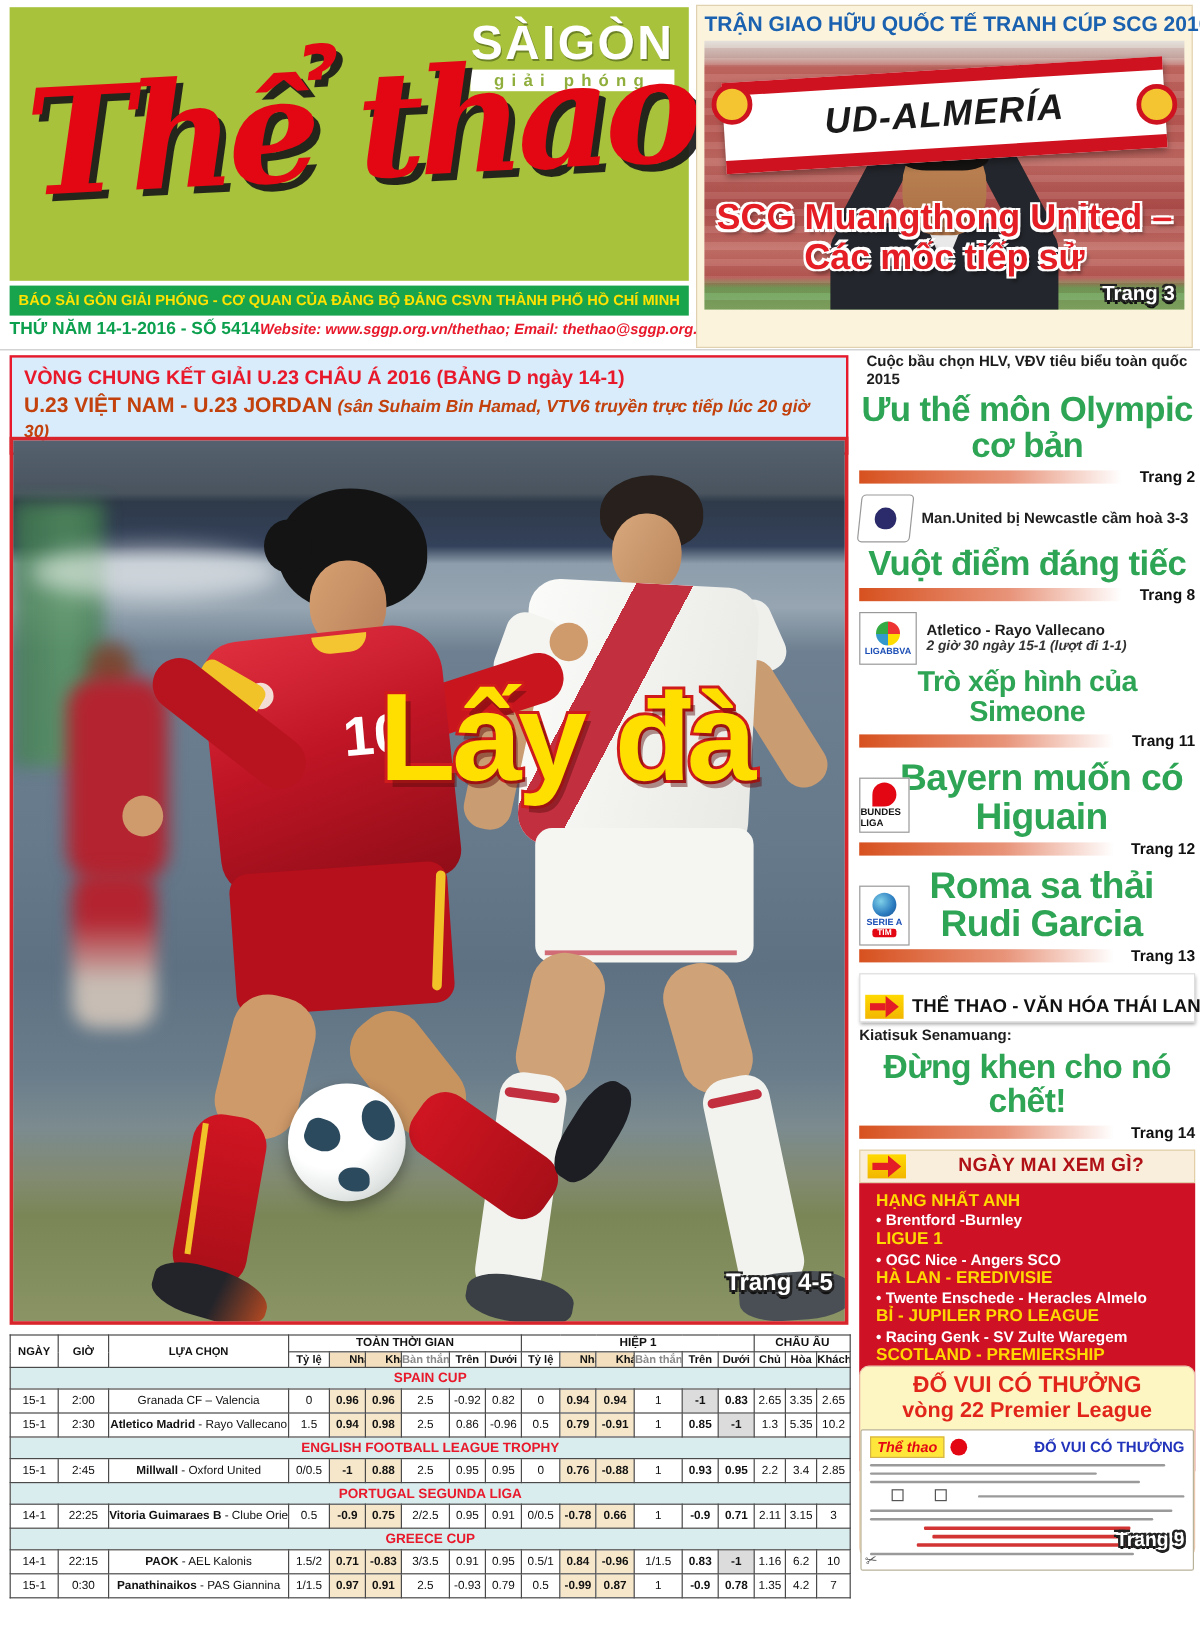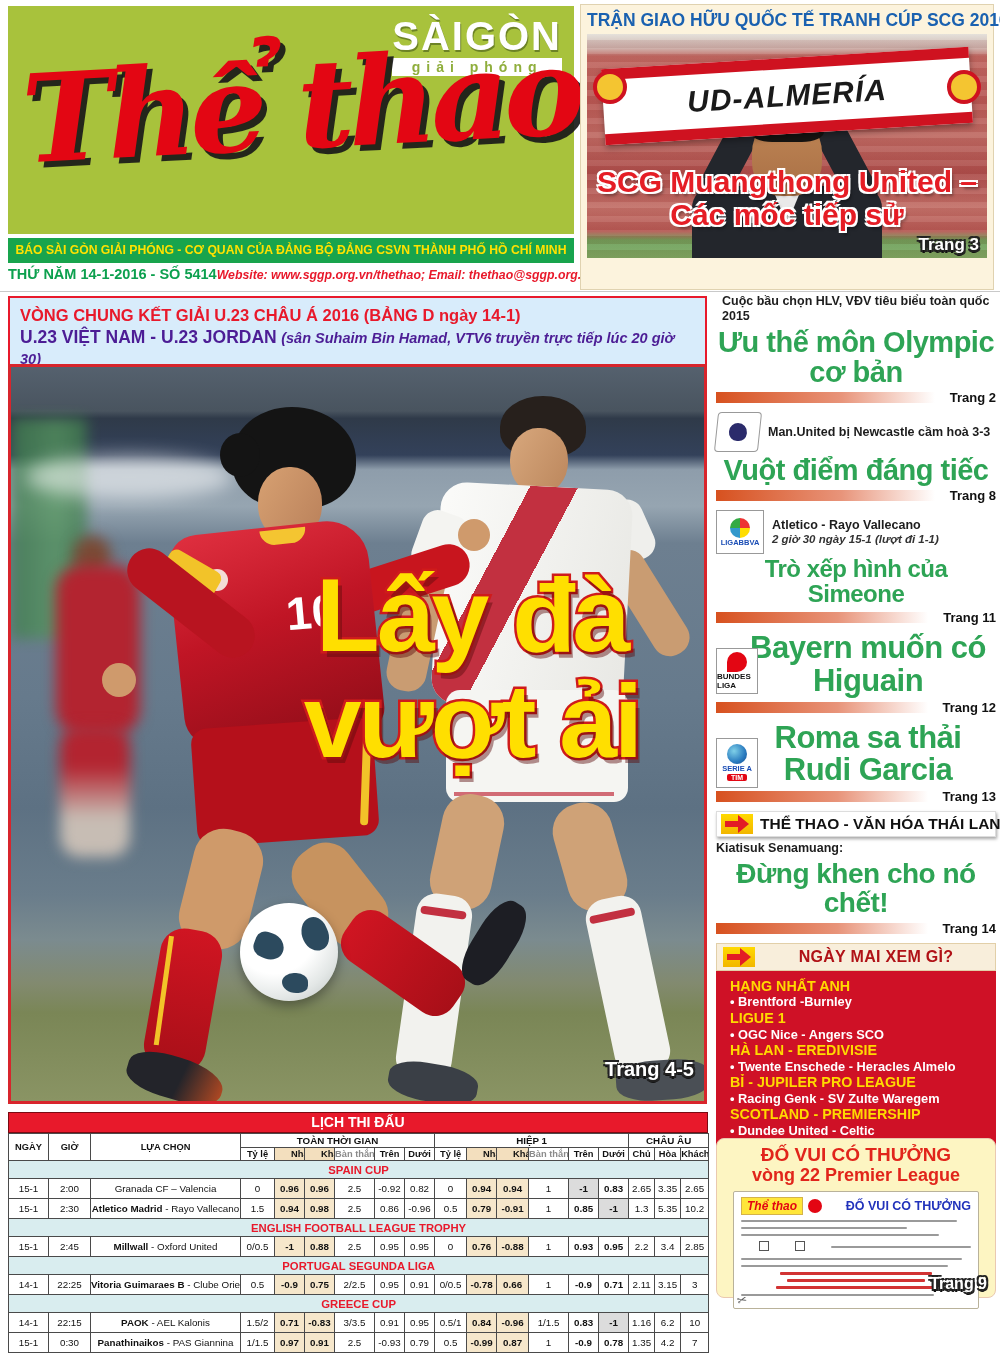--- a/index.html
+++ b/index.html
@@ -37,21 +37,21 @@
   .fan-suit{position:absolute;left:50%;top:152px;width:190px;height:74px;margin-left:-95px;background:#23262c;border-radius:22px 22px 0 0;}
   .fan-suit::after{content:"";position:absolute;left:50%;top:4px;margin-left:-14px;border-left:14px solid transparent;border-right:14px solid transparent;border-top:34px solid #e9e9e9;}
   .tr-headline{position:absolute;left:0;right:0;bottom:26px;text-align:center;color:#e51d25;font-weight:900;font-size:30px;line-height:1.12;
     text-shadow:-2px -2px 0 #fff,2px -2px 0 #fff,-2px 2px 0 #fff,2px 2px 0 #fff,3px 4px 3px rgba(0,0,0,.35);}
   .outline-txt{color:#fff;font-weight:900;text-shadow:-2px -2px 0 #222,2px -2px 0 #222,-2px 2px 0 #222,2px 2px 0 #222,0 3px 0 #111;}
   .tr-page{position:absolute;right:8px;bottom:3px;font-size:17px;}
 
   
   .lead-kicker{position:absolute;left:8px;top:296px;width:699px;box-sizing:border-box;background:#d8ecfb;border:2px solid #e8192b;padding:7px 10px 6px;}
   .lk1{color:#e8192b;font-weight:900;font-size:16.5px;line-height:1.3;}
-  .lk2{color:#4c1d95;font-size:16px;line-height:1.3;}
+  .lk2{color:#c2410c;font-size:16px;line-height:1.3;}
   .lk2 .strong{font-weight:900;font-size:17.5px;}
   .lk2 .note{font-style:italic;font-weight:bold;font-size:14.5px;}
 
   .lead-photo{position:absolute;left:8px;top:364px;width:699px;height:740px;box-sizing:border-box;border:3px solid #d8252c;overflow:hidden;
     background:linear-gradient(180deg,#55616e 0%,#49545f 6%,#2f3a49 7%,#33415a 12%,#8e9dab 14%,#96a5b1 19%,#6d7f90 24%,#667a8c 45%,#5d7183 60%,#6a7d8b 72%,#7b8b8f 78%,#828a6f 84%,#7a8656 88%,#8a9464 100%);}
   .ph-blob-white{position:absolute;left:2%;top:12%;width:30%;height:6%;background:rgba(255,255,255,.55);border-radius:50%;filter:blur(9px);}
   .ph-greenboard{position:absolute;left:0;top:7%;width:11%;height:30%;background:linear-gradient(90deg,#3f7d4c,#57995f 60%,#3f7d4c);filter:blur(7px);opacity:.75;}
   .bp{filter:blur(7px);position:absolute;}
   .bp-head{left:9%;top:23%;width:38px;height:40px;border-radius:50%;background:#7a4a35;}
   .bp-body{left:6.5%;top:27%;width:84px;height:170px;border-radius:26px;background:#b32430;}
@@ -130,34 +130,34 @@
   .pinwheel{width:20px;height:20px;border-radius:50%;background:conic-gradient(#e33 0 25%,#fd0 25% 50%,#39c 50% 75%,#3a4 75% 100%);}
   .logo-abs{position:absolute;left:0;top:16px;z-index:2;}
   .logo-bl{width:42px;height:46px;font-size:8px;font-weight:900;color:#111;}
   .bl-mark{width:20px;height:20px;border-radius:50% 50% 50% 0;background:#e30613;}
   .logo-sa{width:42px;height:50px;font-size:7.5px;font-weight:900;color:#1a4db5;}
   .sa-circ{width:20px;height:20px;border-radius:50%;background:radial-gradient(circle at 35% 35%,#7fd0e8,#2a7bbf 60%,#174a8c);}
   .sa-tim{background:#e30613;color:#fff;font-size:7px;font-weight:900;padding:0 4px;border-radius:2px;margin-top:1px;}
   .arrow-icon{position:relative;width:32px;height:20px;background:linear-gradient(#ffd900,#f2b600);flex:0 0 auto;}
   .arrow-icon::before{content:"";position:absolute;left:4px;top:7px;width:13px;height:6px;background:#e31c25;}
   .arrow-icon::after{content:"";position:absolute;left:17px;top:1px;border-top:9px solid transparent;border-bottom:9px solid transparent;border-left:11px solid #e31c25;}
-  .thai-bar{display:flex;align-items:center;gap:7px;background:#fff;box-shadow:1px 2px 3px rgba(0,0,0,.35);border:1px solid #ddd;padding:2px 8px 2px 4px;margin:2px 0 4px;}
+  .thai-bar{display:flex;align-items:center;gap:7px;background:#fff;box-shadow:1px 2px 3px rgba(0,0,0,.35);border:1px solid #ddd;padding:17px 8px 2px 4px;margin:2px 0 4px;}
   .thai-title{font-weight:900;font-size:15.5px;color:#111;white-space:nowrap;}
 
   
   .tomorrow{margin-top:6px;}
   .tm-head{display:flex;align-items:center;gap:8px;background:#f8eedb;border:1px solid #e2cfa8;padding:3px 6px;}
   .tm-title{flex:1;text-align:center;color:#b01116;font-weight:900;font-size:16px;letter-spacing:.3px;}
   .tm-body{background:#cf1126;padding:7px 6px 8px 14px;}
   .tm-league{color:#ffd900;font-weight:900;font-size:14.3px;line-height:1.18;}
   .tm-match{color:#fff;font-weight:bold;font-size:12.8px;line-height:1.2;}
   .tm-match::before{content:"• ";}
 
   
-  .quiz{position:absolute;left:716px;top:1138px;width:280px;height:160px;box-sizing:border-box;background:#fdf5c2;border:1px solid #eac9b0;border-radius:8px;padding:6px 16px;}
+  .quiz{position:absolute;left:716px;top:1138px;width:280px;height:160px;box-sizing:border-box;background:#fdf5c2;border:1px solid #eac9b0;border-radius:8px;padding:6px 0;}
   .qz-t1{color:#e1251b;font-weight:900;font-size:19px;text-align:center;line-height:1.1;}
   .qz-t2{color:#e1251b;font-weight:900;font-size:18px;text-align:center;line-height:1.1;}
   .coupon{position:relative;background:#fff;border:1px solid #b9b29a;border-radius:2px;margin-top:5px;height:118px;padding:5px 7px;box-sizing:border-box;overflow:hidden;}
   .cp-head{display:flex;align-items:center;gap:5px;}
   .cp-logo{background:#ffe63a;border:1px solid #d4b34a;color:#e30613;font-style:italic;font-weight:900;font-size:12px;padding:0 5px;line-height:16px;}
   .cp-star{width:14px;height:14px;border-radius:50%;background:#e30613;flex:0 0 auto;}
   .cp-title{color:#2233bb;font-weight:900;font-size:12.5px;margin-left:auto;white-space:nowrap;}
   .phl{height:2px;background:#9a9a9a;margin:5px 0;border-radius:1px;}
   .phl.red{height:3px;background:#d23333;margin:4px auto;}
   .cp-check{display:flex;gap:26px;margin:4px 0 2px 18px;}
@@ -279,21 +279,20 @@
       <div class="rp-sock-b"></div>
       <div class="rp-boot-b"></div>
     </div>
 
     <div class="ball">
         <div class="ball-patch"></div>
       </div>
 
     <div class="lead-headline">
       <div>Lấy đà</div>
-      <div>vượt ải</div>
     </div>
     <div class="lead-page outline-txt">Trang 4-5</div>
   </div>
 
   <div class="sidebar">
 
     <div>
       <div class="sb-kicker" style="margin-left:6px">Cuộc bầu chọn HLV, VĐV tiêu biểu toàn quốc 2015</div>
       <div class="sb-head" style="font-size:29px">Ưu thế môn Olympic cơ bản</div>
       <div class="sb-bar-row">
@@ -418,21 +417,20 @@
       <div class="phl red" style="width:66%"></div>
       <div class="phl red" style="width:60%"></div>
       <div class="phl red" style="width:70%"></div>
       <div class="phl" style="width:84%"></div>
       <span class="cp-scissors">✂</span>
     </div>
     <div class="qz-page outline-txt">Trang 9</div>
   </div>
 
   <div class="schedule">
-    <div class="sch-title">LỊCH THI ĐẤU</div>
     <table class="sch">
       <colgroup>
         <col style="width:40px">
           <col style="width:42px">
           <col style="width:150px">
         <col style="width:34px">
           <col style="width:30px">
           <col style="width:30px">
           <col style="width:40px">
           <col style="width:30px">

